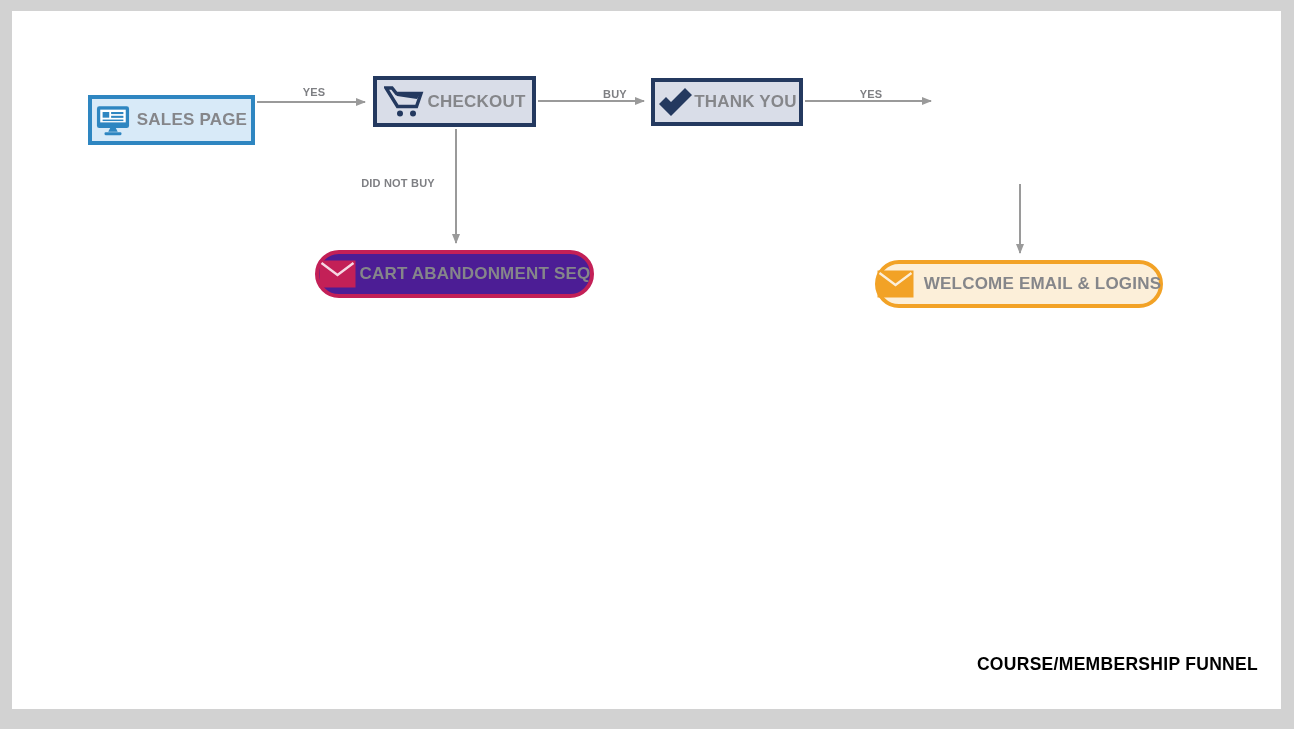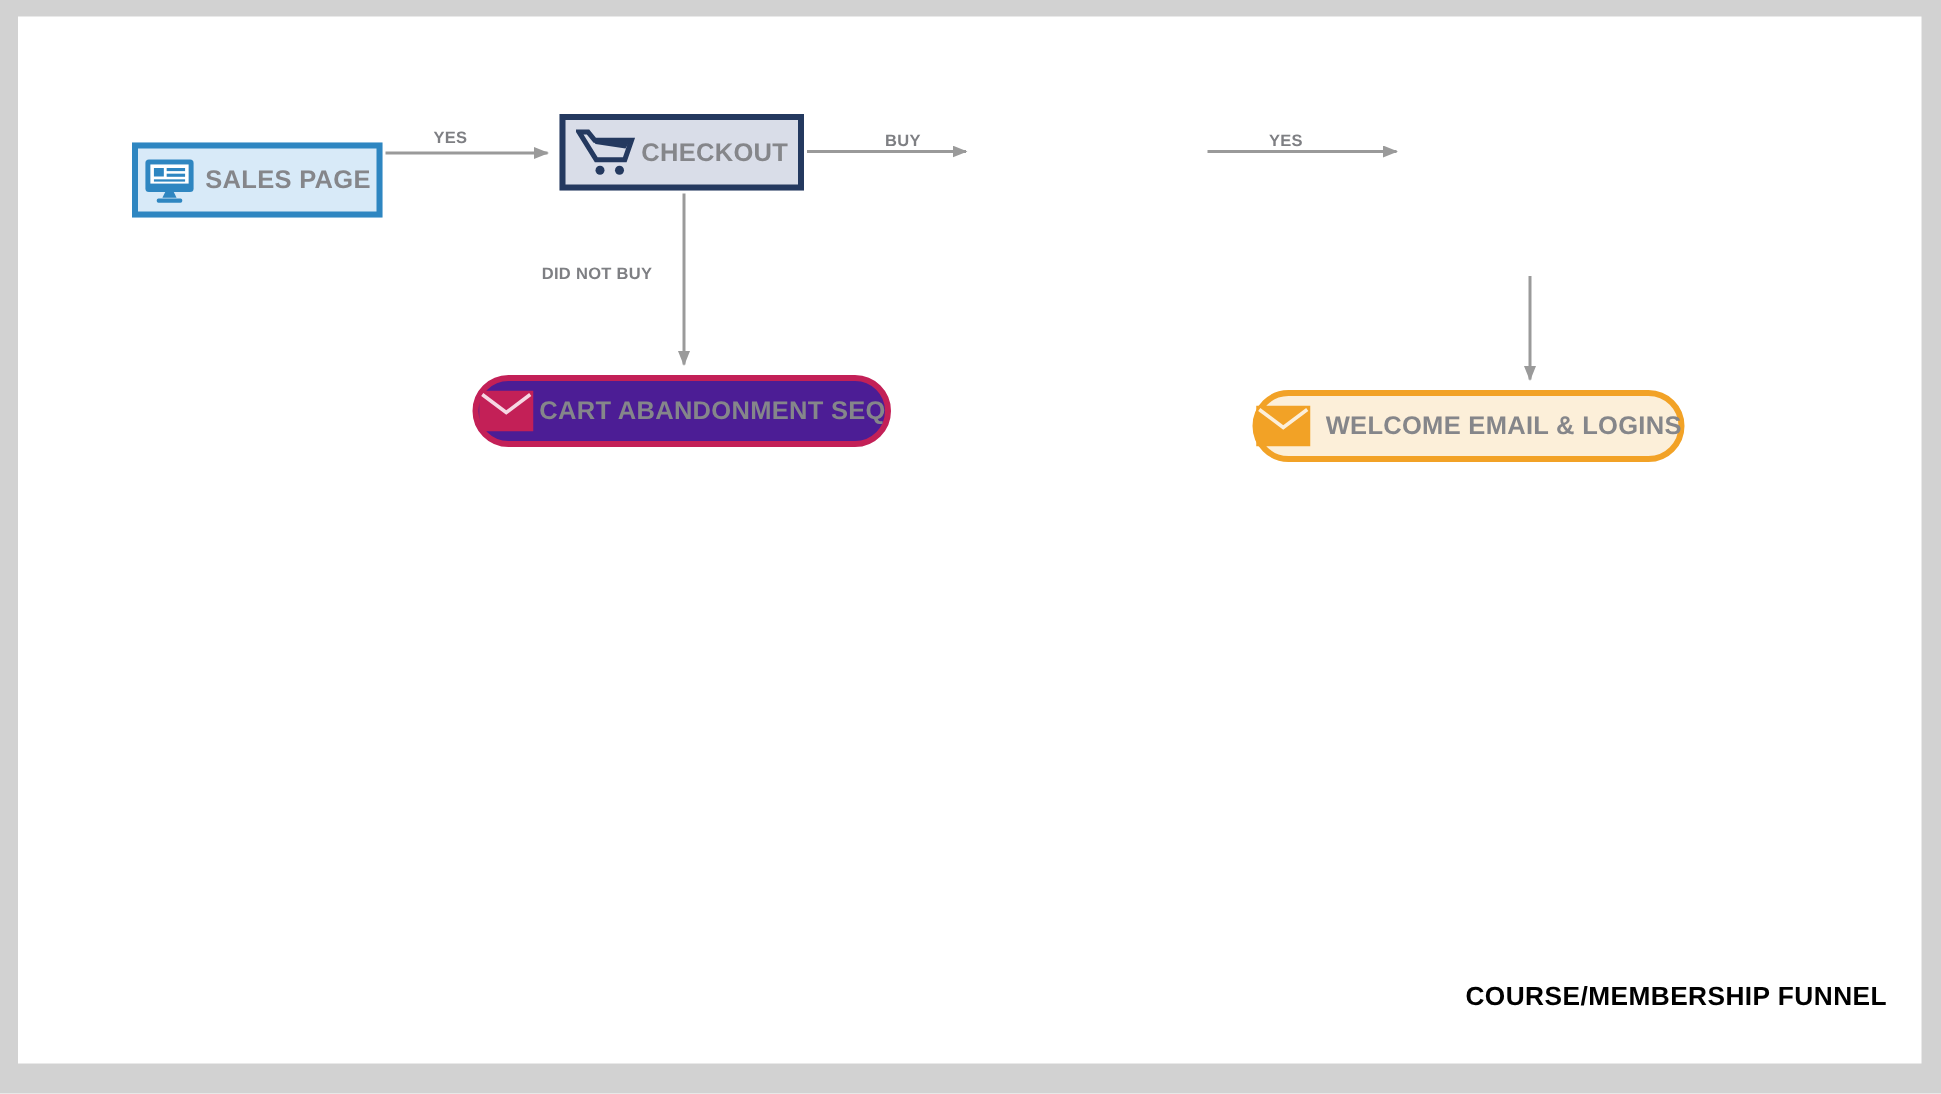--- a/index.html
+++ b/index.html
@@ -59,20 +59,21 @@
     background:#fcefd9;
     border-radius:26px;
   }
   
   .edge-label{
     position:absolute;
     font-size:11px;
     font-weight:700;
     color:#7e7f83;
     letter-spacing:.2px;
+    text-align:center;
     white-space:nowrap;
   }
   .edge-label.right-align{text-align:center;}
   
   .diagram-title{
     position:absolute;
     right:36px;top:654px;
     font-size:17.5px;
     font-weight:700;
     color:#000000;
@@ -119,33 +120,41 @@
       <svg width="40" height="33" viewBox="0 0 40 33">
         <path d="M2,3 L8,3 L12.5,8.5 L37,8.5 L32.5,21.5 L13.5,21.5 Z" fill="none" stroke="#24395f" stroke-width="3.4" stroke-linejoin="miter"></path>
         <path d="M11,8 L36,9 L33,14 L13,11 Z" fill="#24395f"></path>
         <circle cx="16" cy="28.5" r="3" fill="#24395f"></circle>
         <circle cx="29" cy="28.5" r="3" fill="#24395f"></circle>
       </svg>
     </span>
     <span class="label">CHECKOUT</span>
   </div>
 
+  <div class="node box-navy" style="left:651px;top:78px;width:152px;height:48px;gap:1px;">
+    <span class="icon">
+      <svg width="36" height="28" viewBox="0 0 36 28">
+        <polygon points="2,16 9,9 14,14 28,0 35,7 14,28" fill="#24395f"></polygon>
+      </svg>
+    </span>
+    <span class="label">THANK YOU</span>
+  </div>
 
 
   <div class="node pill-magenta" style="left:315px;top:250px;width:279px;height:48px;gap:4px;">
     <span class="icon">
       <svg width="37" height="28" viewBox="0 0 37 28">
         <rect x="0.5" y="0.5" width="36" height="27" fill="#c32057"></rect>
         <polyline points="2.5,3 18.5,15 34.5,3" fill="none" stroke="#f6d8e3" stroke-width="2.4"></polyline>
       </svg>
     </span>
     <span class="label">CART ABANDONMENT SEQ</span>
   </div>
 
-  <div class="node pill-orange" style="left:835px;top:260px;width:288px;height:48px;gap:10px;">
+  <div class="node pill-orange" style="left:875px;top:260px;width:288px;height:48px;gap:10px;">
     <span class="icon">
       <svg width="37" height="28" viewBox="0 0 37 28">
         <rect x="0.5" y="0.5" width="36" height="27" fill="#f2a226"></rect>
         <polyline points="2.5,3 18.5,15 34.5,3" fill="none" stroke="#fcefd9" stroke-width="2.4"></polyline>
       </svg>
     </span>
     <span class="label">WELCOME EMAIL &amp; LOGINS</span>
   </div>
 
   <div class="edge-label" style="left:289px;top:86px;width:50px;">YES</div>

